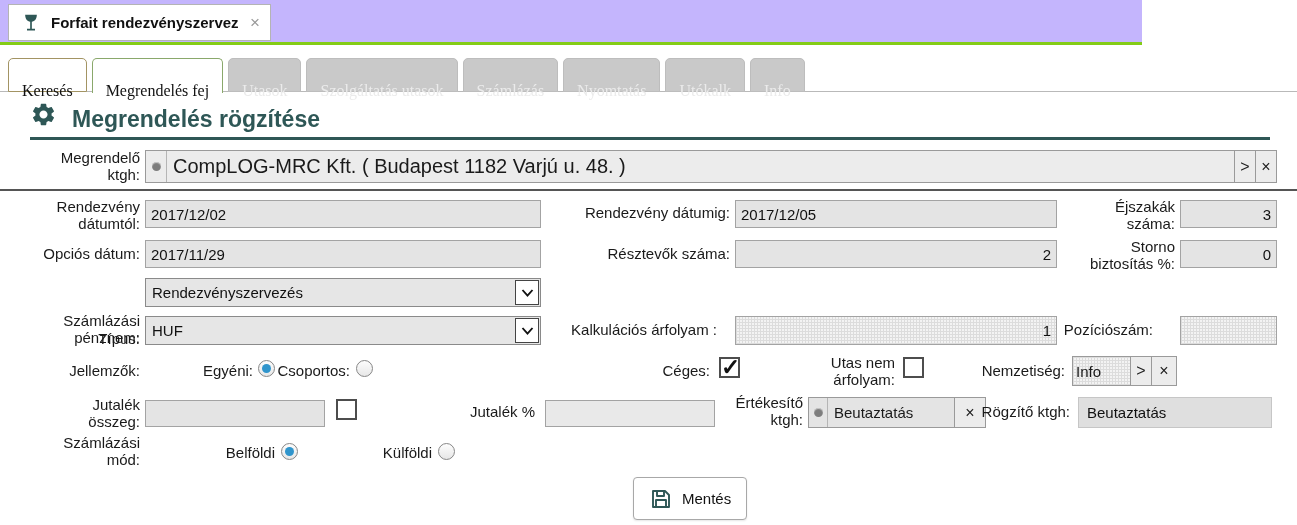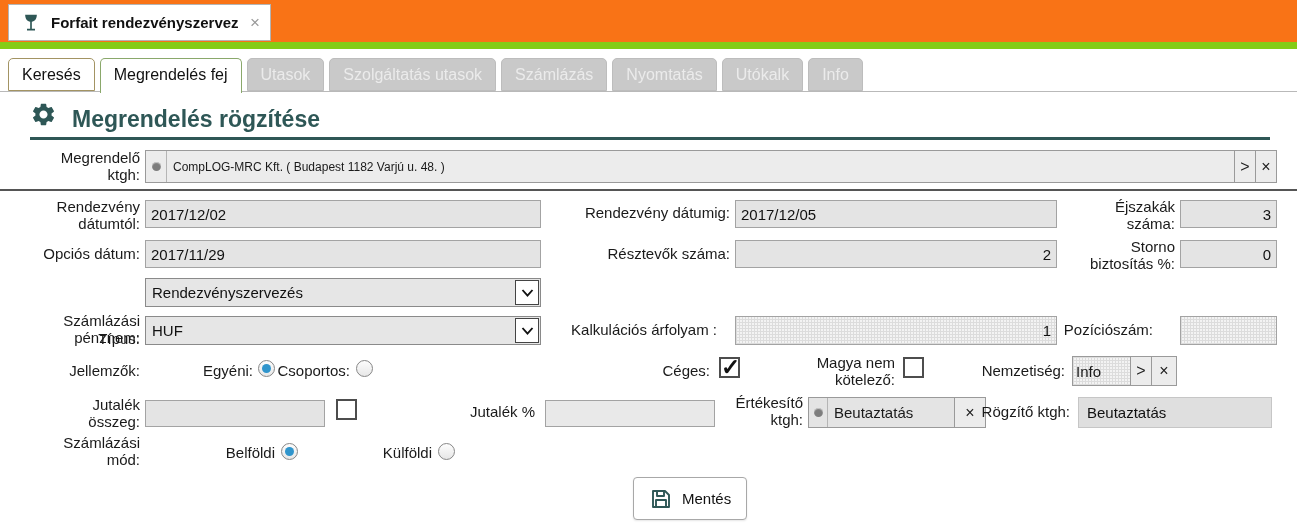--- a/index.html
+++ b/index.html
@@ -1,28 +1,28 @@
 <!DOCTYPE html>
 <html><head>
 <meta charset="utf-8">
 <style>
   html,body{margin:0;padding:0;background:#fff;}
   #app{position:relative;width:1297px;height:525px;background:#fff;overflow:hidden;
        font-family:"Liberation Sans",sans-serif;color:#1a1a1a;}
   
-  .topstrip{position:absolute;top:0;left:0;width:1297px;height:42px;background:#f97316;border-bottom:7px solid #84cc16;}
+  .topstrip{position:absolute;top:0;left:0;width:1142px;height:42px;background:#c4b5fd;border-bottom:3px solid #84cc16;}
   .wintab{position:absolute;left:8px;top:4px;width:263px;height:37px;background:#fff;border:1px solid #b4b4b4;
           display:flex;align-items:center;box-sizing:border-box;}
   .wintab .wicon{margin:0 10px 0 12px;width:20px;height:20px;flex:0 0 auto;}
   .wintab .wtitle{font-size:15px;font-weight:bold;color:#111;white-space:nowrap;flex:1;}
   .wintab .wclose{color:#9a9a9a;font-size:17px;margin:0 10px 0 6px;cursor:default;}
   
   .tabbar{position:absolute;left:8px;top:58px;height:34px;display:flex;gap:5px;z-index:3;}
-  .tab{box-sizing:border-box;height:33px;line-height:31px;padding:0 13px;font-size:16px;
-       border-radius:5px 5px 0 0;background:#c9c9c9;border:1px solid #bdbdbd;color:#ebebeb;white-space:nowrap;}
+  .tab{box-sizing:border-box;height:33px;line-height:31px;padding:16px 13px;font-size:16px;
+       border-radius:5px 5px 0 0;background:#c9c9c9;border:1px solid #bdbdbd;color:#ebebeb;white-space:nowrap;font-family:Liberation Serif, serif;}
   .tab.kereses{background:#fff;border-color:#a39463;color:#111;}
   .tab.active{background:#fff;border-color:#8aa86b;border-bottom:none;color:#111;height:35px;z-index:5;}
   .content{position:absolute;top:91px;left:0;right:0;bottom:0;border-top:1px solid #b9b9b9;background:#fff;}
   
   .pagetitle{position:absolute;left:72px;top:106px;font-size:23px;font-weight:bold;color:#2e5756;}
   .gear{position:absolute;left:30px;top:101px;width:27px;height:27px;}
   .rule{position:absolute;left:30px;top:137px;width:1240px;height:3px;background:#2e5756;}
   .sep{position:absolute;left:0;top:189px;width:1297px;height:2px;background:#555;}
   
   .lbl{position:absolute;text-align:right;font-size:15px;color:#1a1a1a;line-height:17px;}
@@ -34,21 +34,21 @@
                           repeating-linear-gradient(90deg,#dcdcdc 0 1px,transparent 1px 3px);}
   .sel{position:absolute;background:#e6e6e6;border:1px solid #8a8a8a;box-sizing:border-box;height:29px;
        display:flex;align-items:center;font-size:15px;color:#111;}
   .sel .seltxt{flex:1;padding:0 6px;white-space:nowrap;overflow:hidden;}
   .selarrow{width:24px;align-self:stretch;margin:1px;background:#fff;border:1px solid #444;
             display:flex;align-items:center;justify-content:center;box-sizing:border-box;}
   
   .picker{position:absolute;background:#ececec;border:1px solid #9a9a9a;display:flex;box-sizing:border-box;align-items:stretch;}
   .picker .dotseg{width:20px;border-right:1px solid #b5b5b5;display:flex;align-items:center;justify-content:center;flex:0 0 auto;}
   .picker .dot{width:9px;height:9px;border-radius:50%;background:#7d7d7d;box-shadow:inset 0 1px 1px rgba(255,255,255,.6);}
-  .picker .ptxt{flex:1;display:flex;align-items:center;padding:0 6px;font-size:12px;white-space:nowrap;overflow:hidden;}
+  .picker .ptxt{flex:1;display:flex;align-items:center;padding:0 6px;font-size:20px;white-space:nowrap;overflow:hidden;}
   .picker .pbtn{width:20px;border-left:1px solid #9a9a9a;display:flex;align-items:center;justify-content:center;
                 font-size:16px;color:#222;flex:0 0 auto;background:#ececec;}
   
   .radio{position:absolute;width:17px;height:17px;border-radius:50%;border:1px solid #878787;
          background:linear-gradient(#fdfdfd,#e7e7e7);box-sizing:border-box;}
   .radio.checked::after{content:"";position:absolute;left:3px;top:3px;right:3px;bottom:3px;
          border-radius:50%;background:#3095cc;}
   .chk{position:absolute;width:21px;height:21px;border:2px solid #4d4d4d;background:#fff;box-sizing:border-box;}
   .chk.checked::after{content:"✓";position:absolute;left:0px;top:-5px;font-size:23px;font-weight:bold;color:#111;}
   
@@ -146,21 +146,21 @@
   <div class="lbl" style="left:1056px;top:321px;width:97px;">Pozíciószám:</div>
   <div class="fld right hatch" style="left:1180px;top:316px;width:97px;height:29px;"></div>
 
   <div class="lbl" style="left:30px;top:362px;width:110px;">Jellemzők:</div>
   <div class="lbl" style="left:195px;top:362px;width:58px;">Egyéni:</div>
   <div class="radio checked" style="left:258px;top:360px;"></div>
   <div class="lbl" style="left:270px;top:362px;width:80px;">Csoportos:</div>
   <div class="radio" style="left:356px;top:360px;"></div>
   <div class="lbl" style="left:645px;top:362px;width:65px;">Céges:</div>
   <div class="chk checked" style="left:719px;top:357px;"></div>
-  <div class="lbl" style="left:800px;top:354px;width:95px;">Magya nem kötelező:</div>
+  <div class="lbl" style="left:800px;top:354px;width:95px;">Utas nem árfolyam:</div>
   <div class="chk" style="left:903px;top:357px;"></div>
   <div class="lbl" style="left:955px;top:362px;width:110px;">Nemzetiség:</div>
   <div class="picker" style="left:1072px;top:356px;width:105px;height:30px;">
     <span class="ptxt hatch" style="font-size:15px;padding:0 3px;">Info</span>
     <span class="pbtn">&gt;</span>
     <span class="pbtn" style="width:24px;">×</span>
   </div>
 
   <div class="lbl" style="left:45px;top:396px;width:95px;">Jutalék összeg:</div>
   <div class="fld" style="left:145px;top:400px;width:180px;height:27px;"></div>

